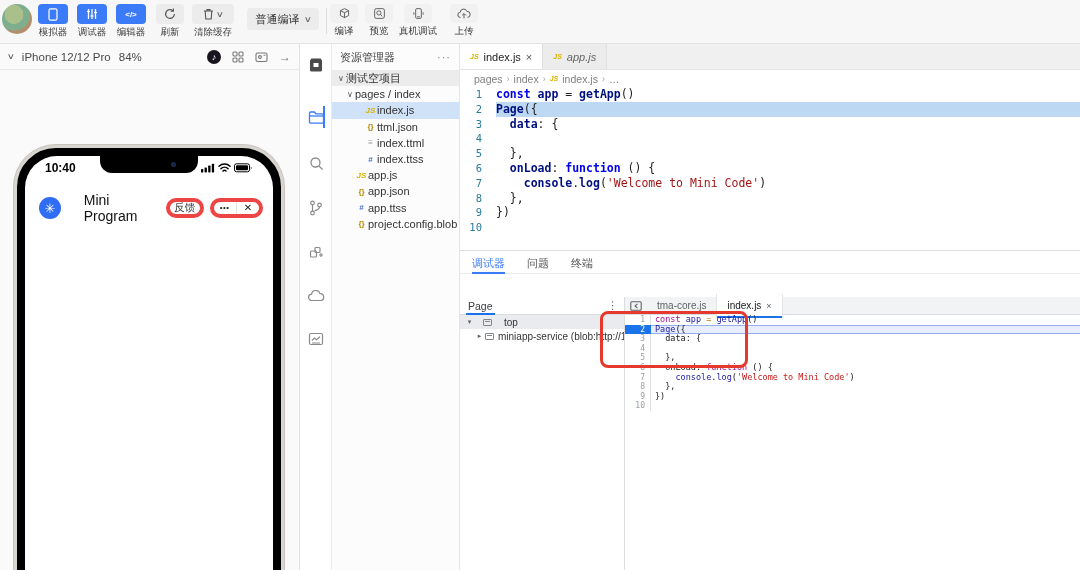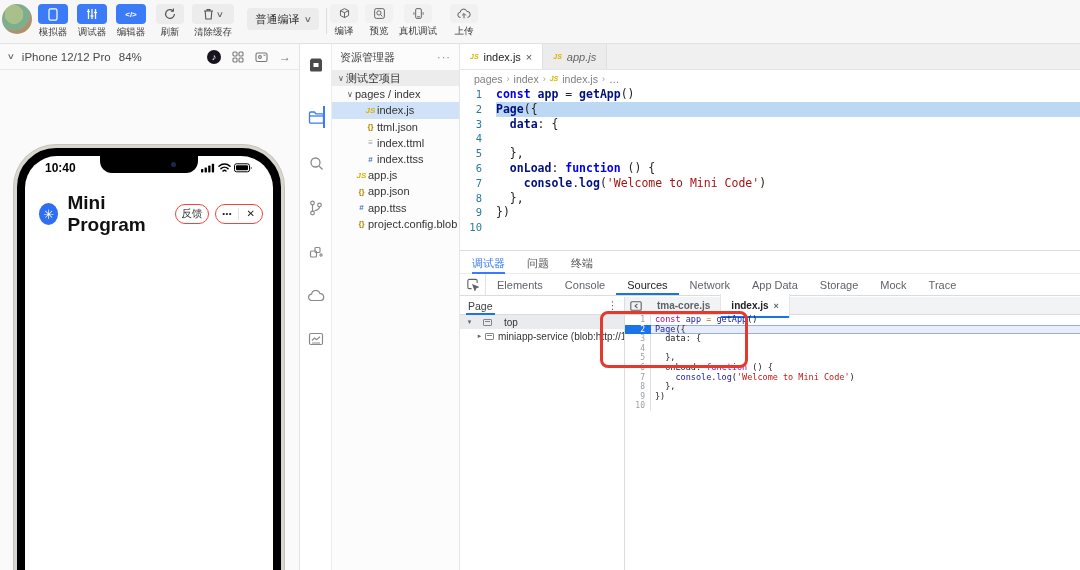--- a/index.html
+++ b/index.html
@@ -31,22 +31,22 @@
   .phone { position:absolute; left:14px; top:101px; width:270px; height:480px; background:#000; border-radius:42px 42px 0 0;
            border:3px solid #d9d6d0; box-shadow:0 0 0 1px #c7c4bd; }
   .screen { position:absolute; left:8px; top:8px; right:8px; bottom:0; background:#fff; border-radius:32px 32px 0 0; overflow:hidden; }
   .notch { position:absolute; left:50%; top:0; transform:translateX(-50%); width:98px; height:17px; background:#000; border-radius:0 0 12px 12px; }
   .notch .cam { position:absolute; right:22px; top:6px; width:5px; height:5px; border-radius:50%; background:#1b2a4a; }
   .statusbar { position:absolute; left:0; top:5px; width:100%; padding:0 20px; display:flex; justify-content:space-between; align-items:center; }
   .sb-time { font-size:12px; font-weight:bold; color:#000; }
   .sb-icons { display:flex; align-items:center; gap:3px; }
   .titlebar { position:absolute; left:0; top:36px; width:100%; padding:0 10px 0 14px; display:flex; align-items:center; }
   .mp-logo { width:22px; height:22px; border-radius:50%; background:#2f6ef4; color:#fff; display:flex; align-items:center; justify-content:center; font-size:13px; }
-  .mp-title { margin-left:9px; font-size:19px; font-weight:bold; color:#111; }
-  .pill { height:20px; border:1px solid #ef4444; border-radius:11px; display:flex; align-items:center; justify-content:center;
+  .mp-title { margin-left:23px; font-size:14px; font-weight:normal; color:#111; }
+  .pill { height:20px; border:4px solid #ef4444; border-radius:11px; display:flex; align-items:center; justify-content:center;
           font-size:10.5px; color:#333; background:#fff; }
   .pill.feedback { width:38px; margin-left:auto; }
   .capsule { width:54px; margin-left:6px; padding:0; }
   .capsule .half { flex:1; text-align:center; font-size:10px; color:#222; line-height:18px; }
   .capsule .sep { width:1px; height:12px; background:#e4e4e4; }
 
   
   .activitybar { position:absolute; left:300px; top:44px; width:32px; height:526px; background:#fff; border-right:1px solid #ececec; }
   .ab-icon { position:absolute; left:7px; width:18px; height:18px; display:flex; align-items:center; justify-content:center; }
   .ab-active-bar { position:absolute; right:0; width:2px; height:22px; background:#3b7bf8; }
@@ -106,21 +106,21 @@
   .nav-menu { margin-left:auto; color:#5f6368; font-size:11px; }
   .nav-row { height:14px; display:flex; align-items:center; font-size:10px; color:#333; white-space:nowrap; overflow:hidden; }
   .nav-row.bg-gray { background:#e9ebee;gap:8px; }
   .n-chev { width:11px; text-align:center; font-size:7px; color:#5f6368; flex:none; }
   .n-frame { width:9px; height:7px; border:1px solid #80868b; border-radius:1px; margin-right:4px; flex:none; position:relative; }
   .n-frame:before { content:""; position:absolute; left:1px; top:1px; width:5px; height:1.5px; background:#80868b; }
 
   .source-view { flex:1; position:relative; }
   .file-tabs { height:18px; background:#f1f3f4; border-bottom:1px solid #dadce0; display:flex; align-items:center; font-size:10px; color:#5f6368; }
   .ft-toggle { width:22px; display:flex; justify-content:center; align-items:center; height:100%; }
-  .f-tab { padding:12px 10px; height:100%; display:flex; align-items:center; gap:5px; border-right:1px solid #e3e6e8;font-weight:bold; }
+  .f-tab { padding:12px 10px; height:100%; display:flex; align-items:center; gap:5px; border-right:1px solid #e3e6e8; }
   .f-tab.active { background:#fff; color:#202124; box-shadow:inset 0 -2px 0 #1a73e8; }
   .f-tab .x { font-size:9px; color:#5f6368; }
 
   .devtools .cl { display:flex; height:9.6px; line-height:9.6px; font-size:8.5px; }
   .devtools .ln { width:26px; flex:none; text-align:right; padding-right:5px; color:#9aa0a6; border-right:1px solid #e0e0e0; font-size:8px; }
   .devtools .ct { flex:1; white-space:pre; padding-left:4px; color:#202124; }
   .devtools .cl.hl .ln { background:#1a73e8; color:#fff; border-right-color:#1a73e8; }
   .devtools .cl.hl .ct { background:#e8edfb; box-shadow:inset 0 1px 0 #97aeee, inset 0 -1px 0 #97aeee; }
   .devtools .tk-kw { color:#aa0d91; }
   .devtools .tk-id { color:#1a1aa6; }
@@ -504,36 +504,20 @@
       </div>
   </div>
 
   <div class="bottompanel">
     <div class="panel-tabs" id="panel-tabs">
         <span class="ptab active">调试器</span>
         <span class="ptab">问题</span>
         <span class="ptab">终端</span>
       </div>
 
-    <div class="dt-tabs" id="devtools-tabs">
-      <span class="dt-inspect">
-        <svg width="13" height="13" viewBox="0 0 14 14" fill="none" stroke="#5f6368" stroke-width="1.2">
-            <path d="M12 5.5V3a1.5 1.5 0 0 0-1.5-1.5h-7A1.5 1.5 0 0 0 2 3v7a1.5 1.5 0 0 0 1.5 1.5H6"></path>
-            <path d="M7.5 7.5l5.5 2.2-2.4 1-1 2.4z" fill="#5f6368"></path>
-          </svg>
-      </span>
-    <span class="dt-tab">Elements</span>
-        <span class="dt-tab">Console</span>
-        <span class="dt-tab active">Sources</span>
-        <span class="dt-tab">Network</span>
-        <span class="dt-tab">App Data</span>
-        <span class="dt-tab">Storage</span>
-        <span class="dt-tab">Mock</span>
-        <span class="dt-tab">Trace</span>
-      </div>
 
     <div class="sources">
       <div class="navigator">
         <div class="nav-header">
           <span class="nav-tab">Page</span>
           <span class="nav-menu">⋮</span>
         </div>
         <div id="nav-tree">
             <div class="nav-row bg-gray" style="padding-left: 4px;">
               <span class="n-chev">▾</span>

